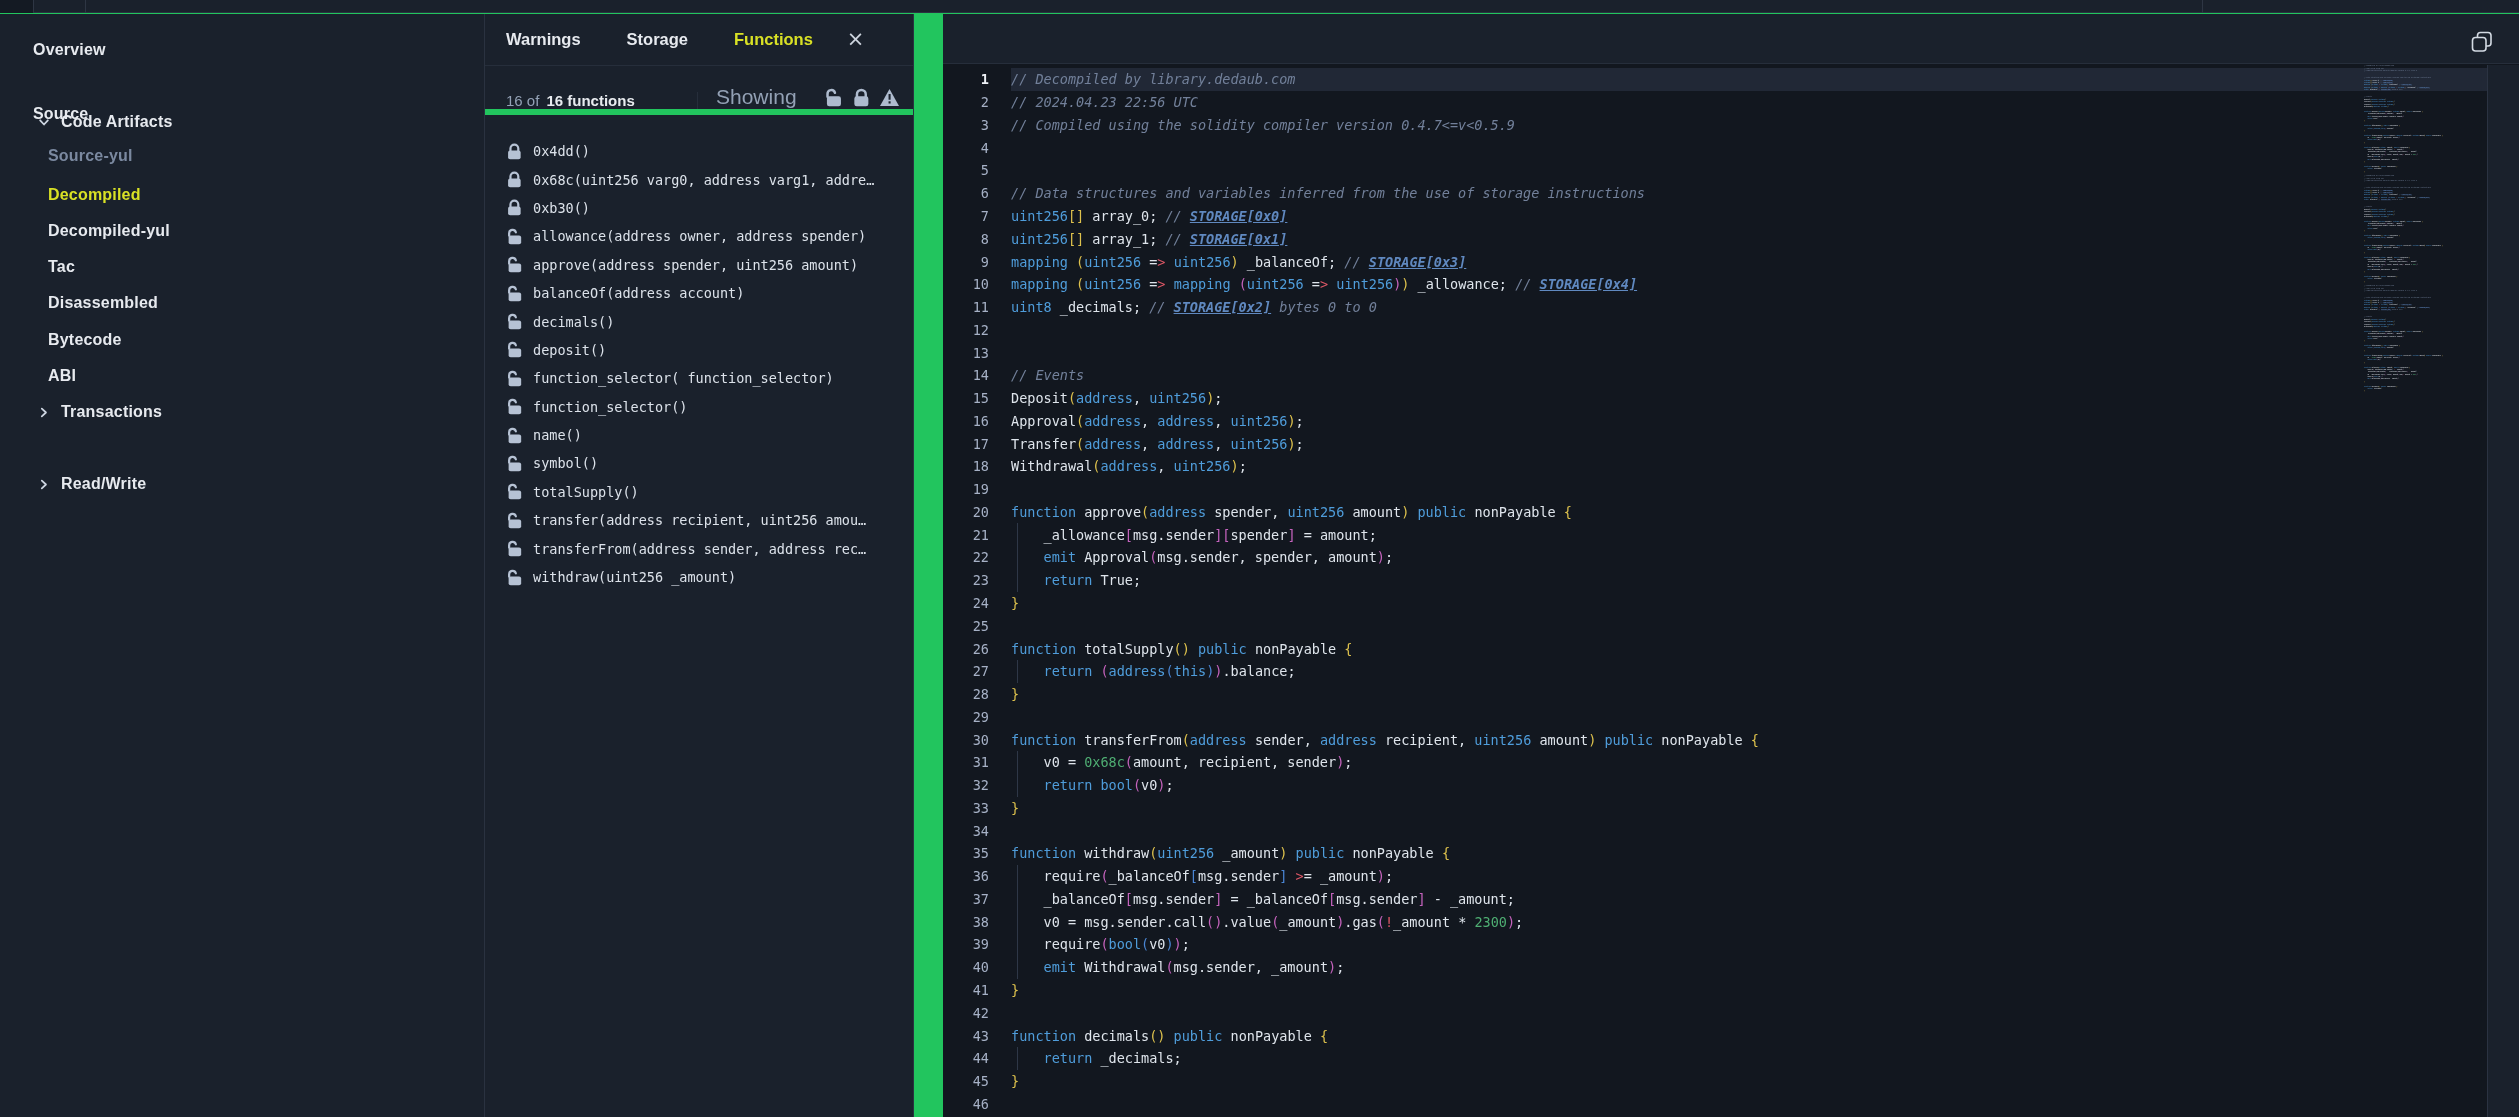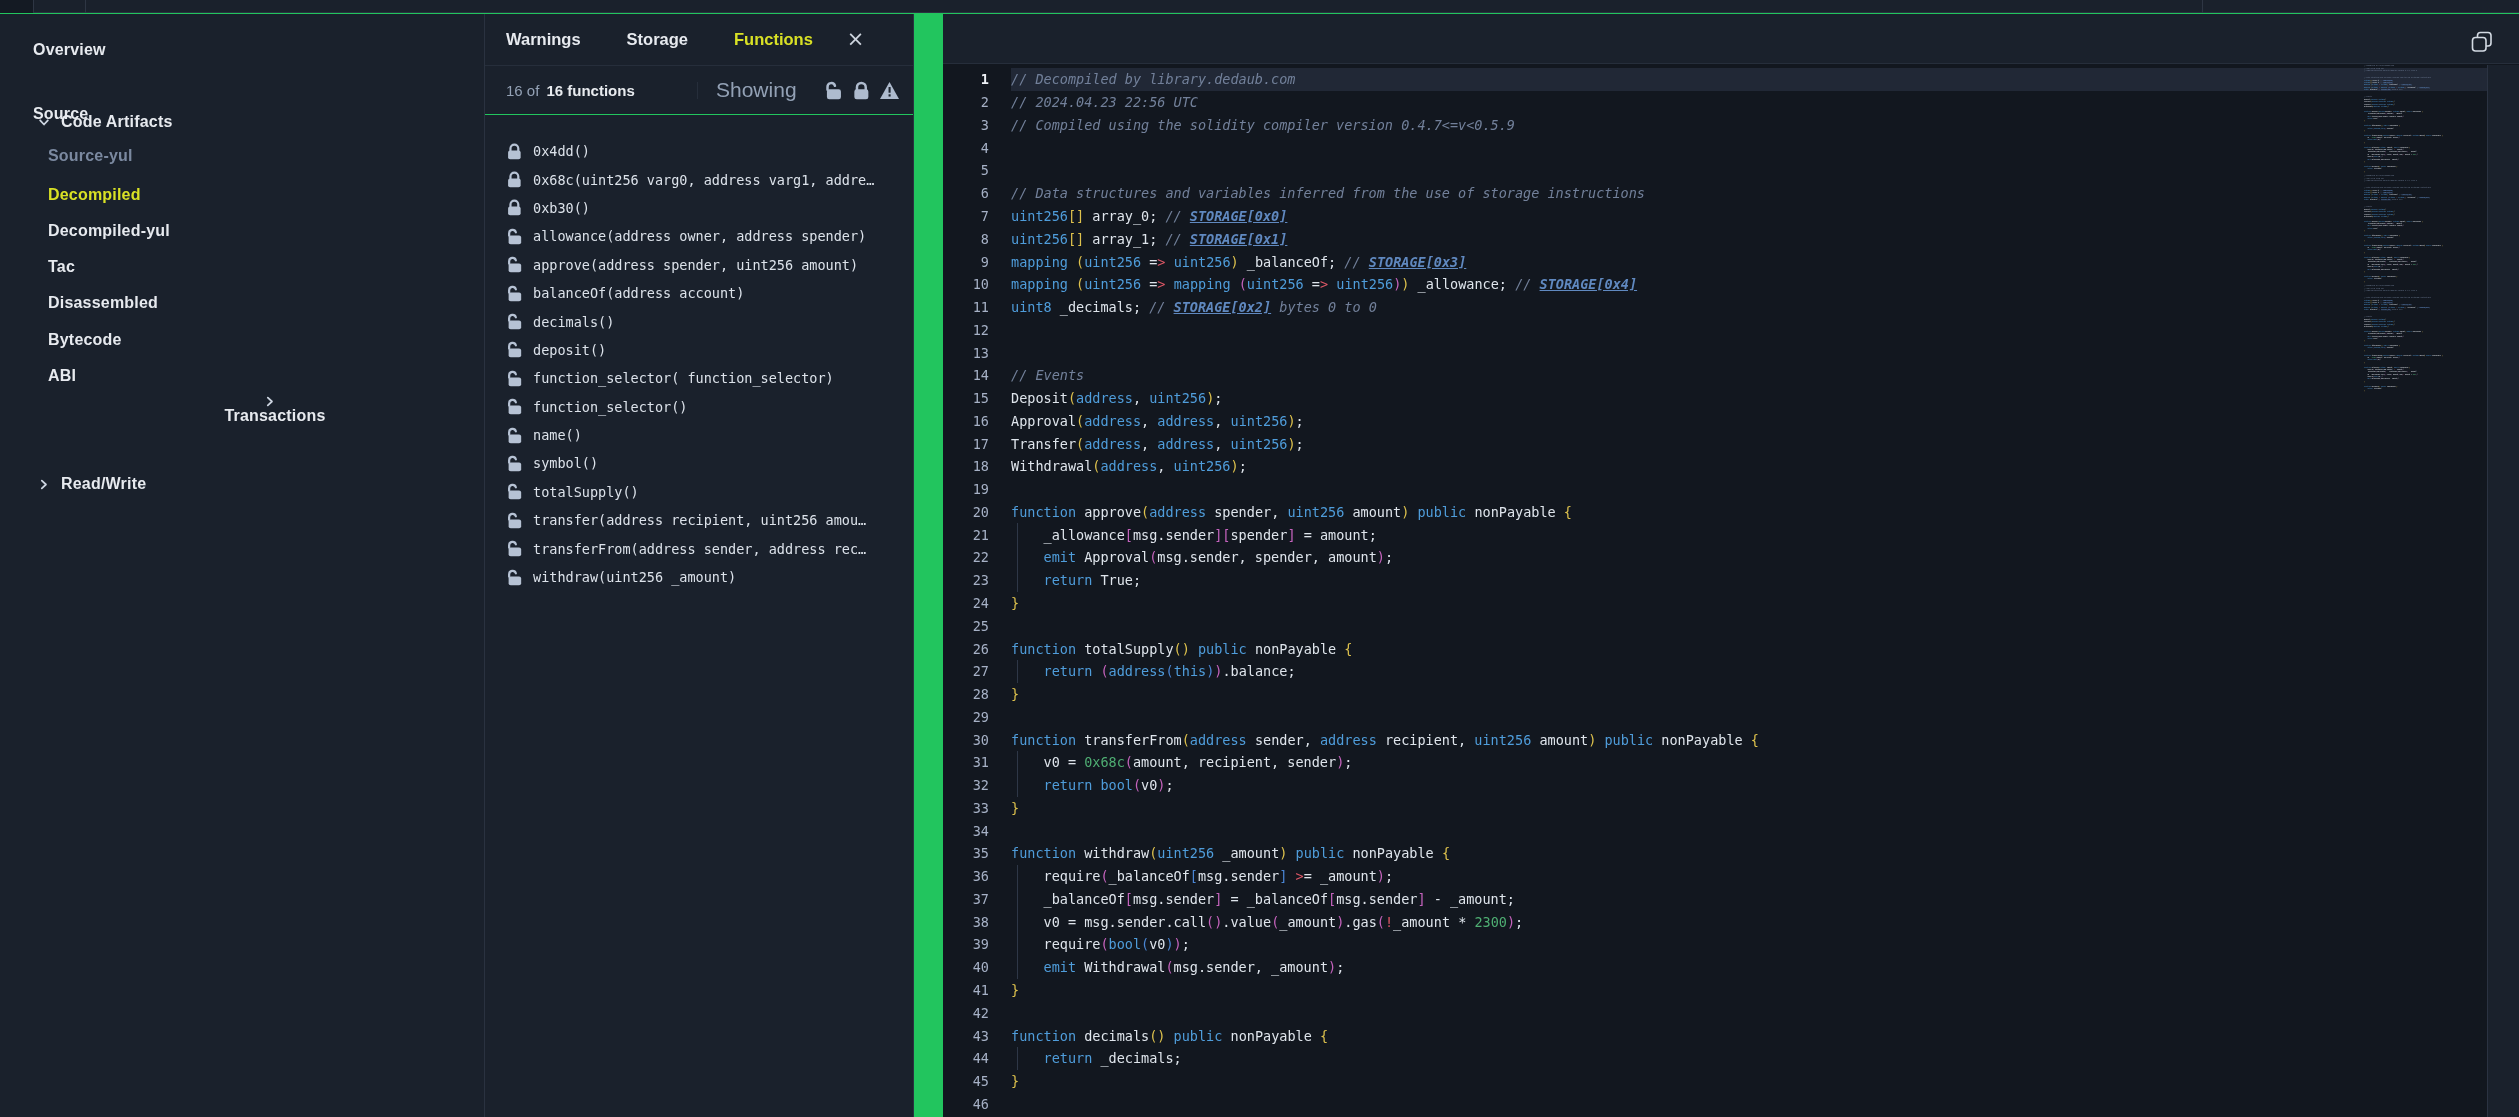--- a/index.html
+++ b/index.html
@@ -26,21 +26,21 @@
 
   
   .panel { position:absolute; left:484px; top:14px; width:430px; bottom:0;
            background:#1a212c; border-left:1px solid #2a3240; border-right:1px solid #2a3240; }
   .panel-tabs { display:flex; align-items:center; height:52px; padding-left:21px;
                 border-bottom:1px solid #262e3b; }
   .ptab { font-size:16.5px; font-weight:700; color:#e7eaef; margin-right:46px; cursor:pointer; }
   .ptab.active { color:#d9e125; }
   .ptab-close { margin-left:-12px; color:#cdd4de; font-size:21px; line-height:1; cursor:pointer;
                 font-family:"DejaVu Sans", sans-serif; }
-  .panel-sub { display:flex; height:49px; border-bottom:1px solid #22c55e; align-items:center; }
+  .panel-sub { display:flex; height:49px; border-bottom:6px solid #22c55e; align-items:flex-end; }
   .cell-count { width:213px; border-right:1px solid #262e3b; display:flex; align-items:center;
                 padding-left:21px; font-size:15px; }
   .cell-count .dim { color:#93a1b5; margin-right:7px; }
   .cell-count .strong { color:#e8ebef; font-weight:700; }
   .cell-showing { flex:1; display:flex; align-items:center; padding-left:18px; padding-right:13px;
                   font-size:21px; color:#93a1b5; }
   .cell-showing .icons { margin-left:auto; display:flex; align-items:center; gap:8px; }
   .func-list { padding-top:22px; }
   .func-row { height:28.4px; display:flex; align-items:center; padding-left:21px; cursor:pointer; }
   .func-row .licon { width:17px; height:17px; margin-right:10px; flex:none; }
@@ -116,21 +116,21 @@
       </div>
       <div class="side-item child" style="top: 272.4px;">
         <span>Disassembled</span>
       </div>
       <div class="side-item child" style="top: 308.6px;">
         <span>Bytecode</span>
       </div>
       <div class="side-item child" style="top: 344.8px;">
         <span>ABI</span>
       </div>
-      <div class="side-item group" style="top: 381px; flex-direction: column;">
+      <div class="side-item group" style="top: 381px;">
         <span class="chev">
           <svg width="12" height="11" viewBox="0 0 10 10">
             <polyline points="3,1.5 6.8,5 3,8.5" fill="none" stroke="#cdd5e1" stroke-width="1.6" stroke-linecap="round" stroke-linejoin="round"></polyline>
           </svg>
         </span>
         <span>Transactions</span>
       </div>
       <div class="side-item group" style="top: 453.4px;">
         <span class="chev">
           <svg width="12" height="11" viewBox="0 0 10 10">

